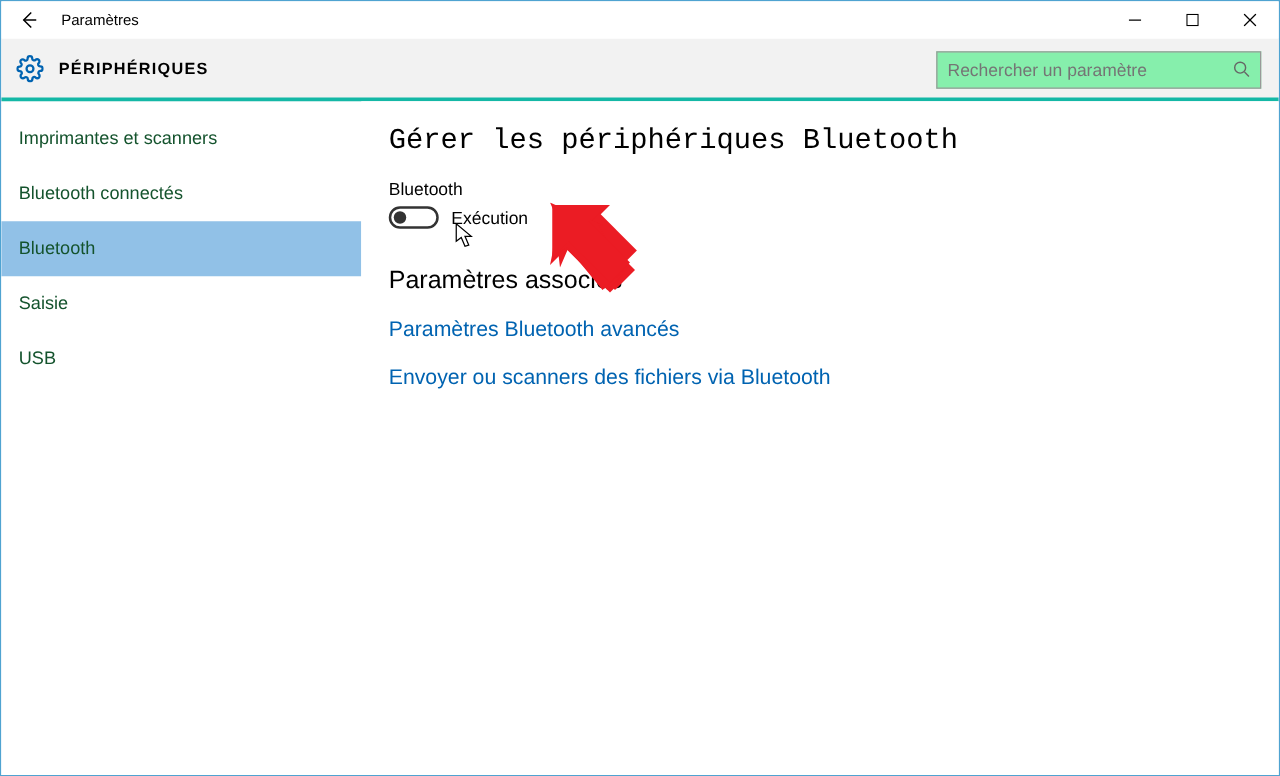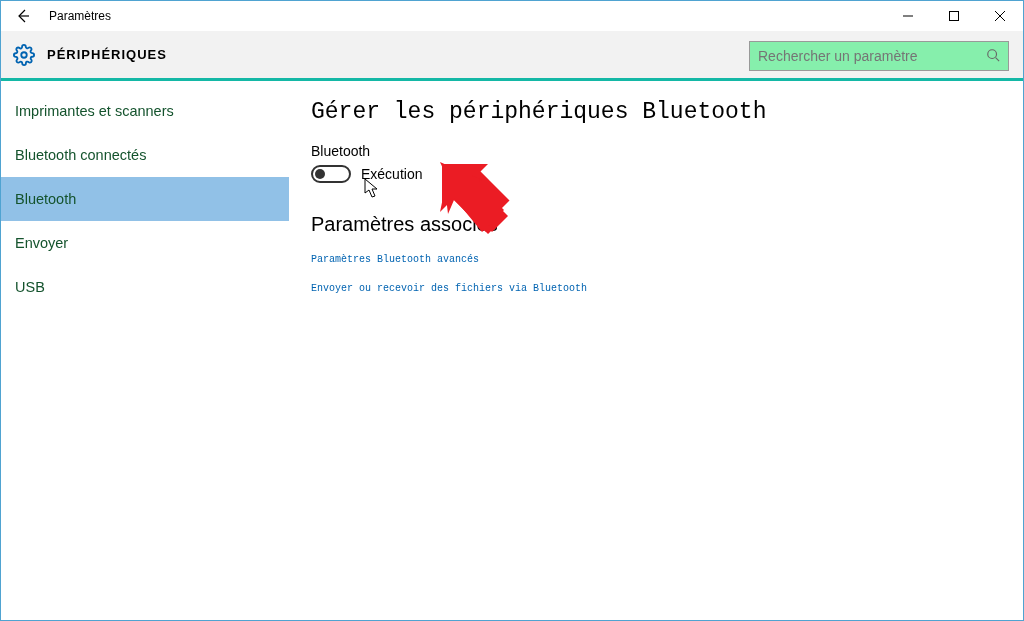--- a/index.html
+++ b/index.html
@@ -156,25 +156,24 @@
   .toggle-state {
     font-size: 14px;
   }
   .subheading {
     font-size: 20px;
     font-weight: 400;
     margin-bottom: 18px;
   }
   .link {
     color: #0063b1;
-    font-size: 10px;
+    font-size: 17px;
     margin-bottom: 18px;
     cursor: pointer;
     display: block;
-    font-family: Liberation Mono, monospace;
   }
   .red-arrow {
     position: absolute;
     left: 440px;
     top: 162px;
     pointer-events: none;
   }
   .cursor-overlay {
     position: absolute;
     left: 364px;
@@ -237,39 +236,39 @@
     <div class="side-item">
         <span>Imprimantes et scanners</span>
       </div>
     <div class="side-item">
         <span>Bluetooth connectés</span>
       </div>
     <div class="side-item selected">
         <span>Bluetooth</span>
       </div>
     <div class="side-item">
-        <span>Envoyer</span>
+        <span>Saisie</span>
       </div>
     <div class="side-item">
         <span>USB</span>
       </div>
   </div>
 
   <div class="content">
     <h1 class="page-title">Gérer les périphériques Bluetooth</h1>
     <div class="label-small">Bluetooth</div>
     <div class="toggle-row">
       <div class="toggle">
         <div class="knob"></div>
       </div>
       <span class="toggle-state">Exécution</span>
     </div>
     <h2 class="subheading">Paramètres associés</h2>
     <a class="link">Paramètres Bluetooth avancés</a>
-    <a class="link">Envoyer ou recevoir des fichiers via Bluetooth</a>
+    <a class="link">Envoyer ou scanners des fichiers via Bluetooth</a>
   </div>
 </div>
 
 <svg class="red-arrow" width="70" height="75" viewBox="0 0 70 75">
   <polygon points="0,0 28,0 28,14 14,14 56,56 42,70 0,28 14,28" fill="#eb1c24" transform="translate(6,2)"></polygon>
   <polygon points="0,0 40,18 18,40" fill="#eb1c24"></polygon>
   <rect x="20" y="20" width="22" height="48" fill="#eb1c24" transform="rotate(-45 20 20)"></rect>
 </svg>
 <svg class="red-arrow" width="70" height="75" viewBox="0 0 70 75" style="left:440px;top:162px;">
   <path d="M2 2 L40 2 L24 18 L60 54 L44 70 L8 34 L-8 50 Z" fill="#eb1c24" transform="translate(8,0)"></path>

